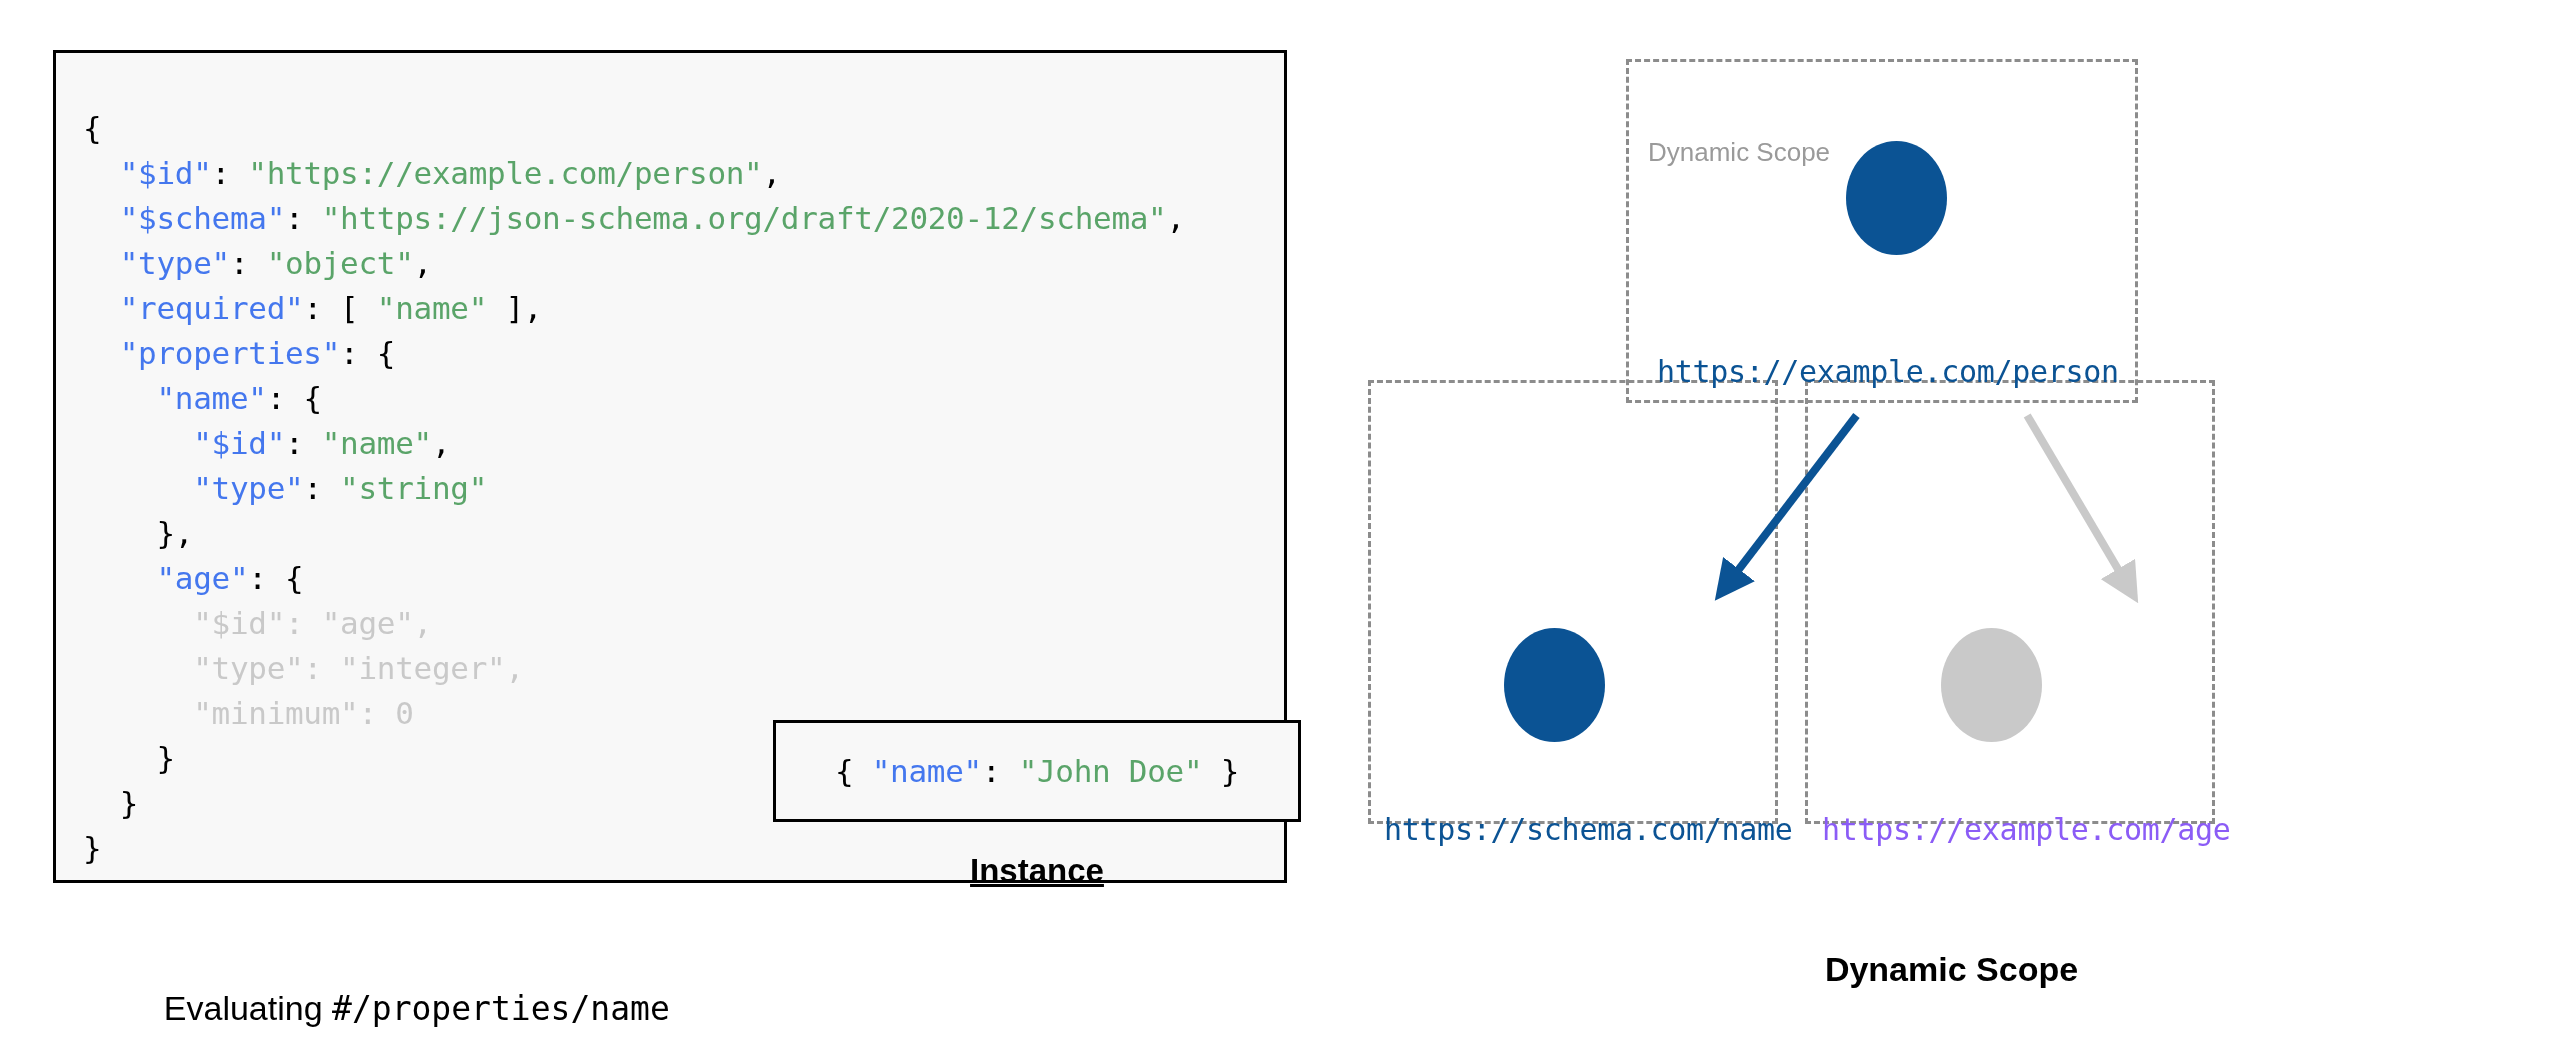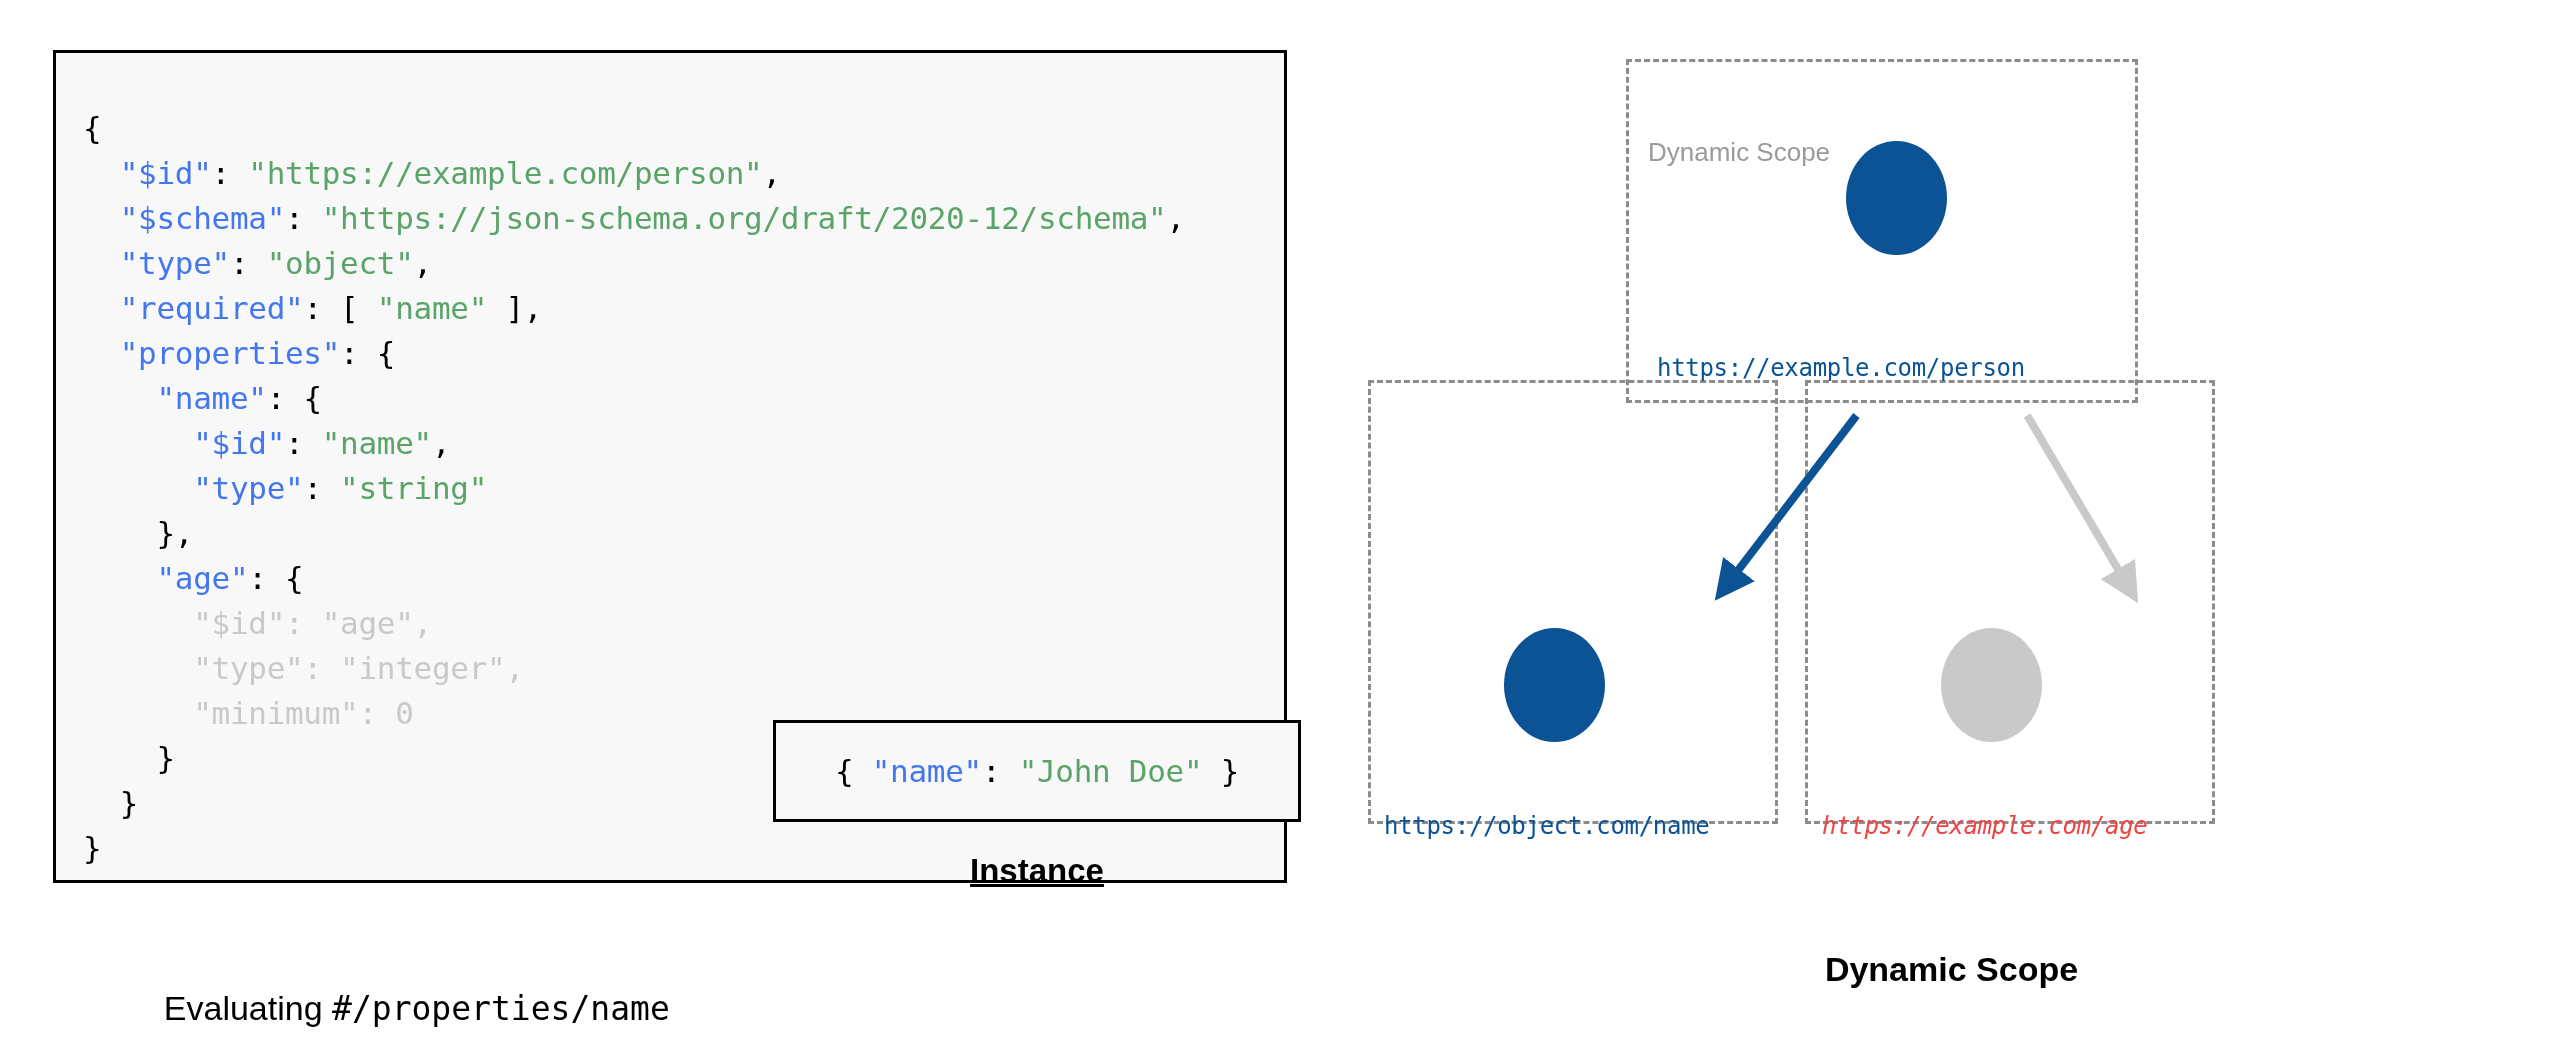--- a/index.html
+++ b/index.html
@@ -141,26 +141,26 @@
   .node-blue { background: #0b5394; }
   .node-gray { background: #c9c9c9; }
 
   #node-person { left: 519px;  top: 141px;  width: 101px; height: 114px; }
   #node-name   { left: 177px;  top: 628px; width: 101px; height: 114px; }
   #node-age    { left: 614px; top: 628px; width: 101px; height: 114px; }
 
   .node-label {
     position: absolute;
     font-family: "DejaVu Sans Mono", "Liberation Mono", monospace;
-    font-size: 24px;
+    font-size: 30px;
     white-space: nowrap;
     letter-spacing: -0.3px;
   }
   .label-blue { color: #0b5394; }
-  .label-gray { color: #ef4444; font-style: italic; }
+  .label-gray { color: #8b5cf6; }
 
   #label-person { left: 330px; top: 354px;  }
   #label-name   { left: 57px; top: 812px; }
   #label-age    { left: 495px; top: 812px; }
 
   #arrows { position: absolute; left: 0; top: 0; width: 1249px; height: 1053px; }
 
   #right-caption {
     position: absolute;
     left: 0;
@@ -211,18 +211,18 @@
     </defs>
     <line x1="930" y1="730" x2="693" y2="1040" stroke="#0b5394" stroke-width="14" marker-end="url(#arrowblue)"></line>
     <line x1="1230" y1="730" x2="1415" y2="1043" stroke="#c9c9c9" stroke-width="14" marker-end="url(#arrowgray)"></line>
   </svg>
 
   <div class="node-circle node-blue" id="node-person"></div>
   <div class="node-circle node-blue" id="node-name"></div>
   <div class="node-circle node-gray" id="node-age"></div>
 
   <div class="node-label label-blue" id="label-person">https://example.com/person</div>
-  <div class="node-label label-blue" id="label-name">https://object.com/name</div>
+  <div class="node-label label-blue" id="label-name">https://schema.com/name</div>
   <div class="node-label label-gray" id="label-age">https://example.com/age</div>
 
   <div id="right-caption">Dynamic Scope</div>
 </div>
 
 
 </body></html>

